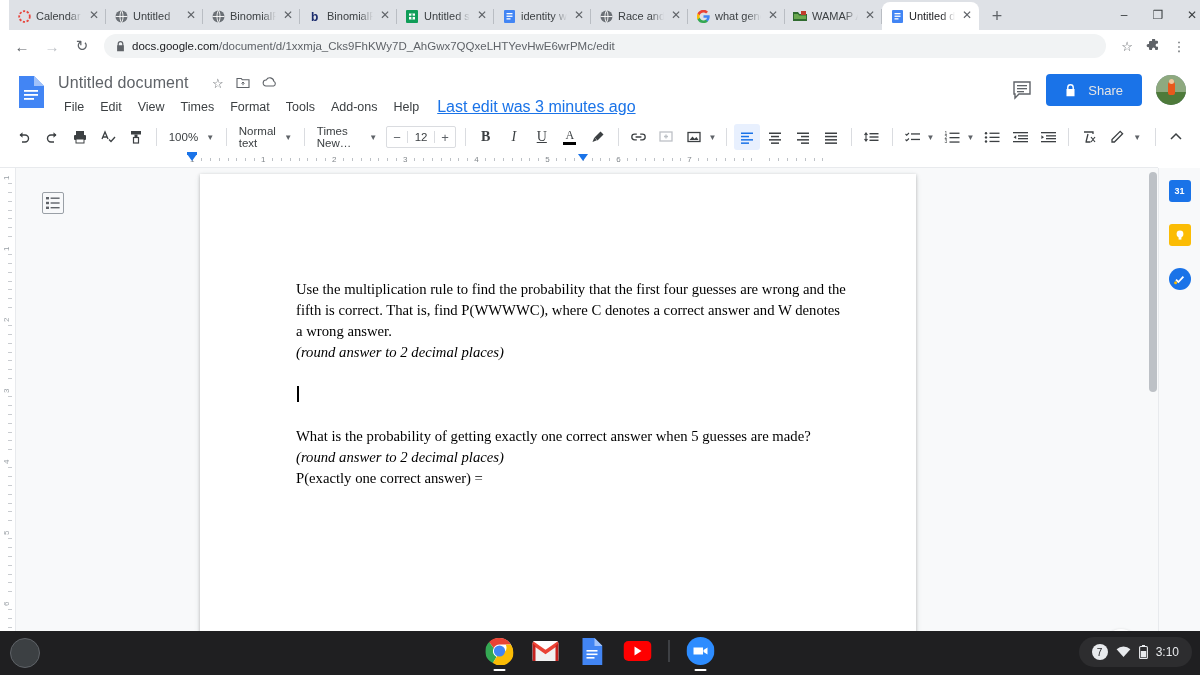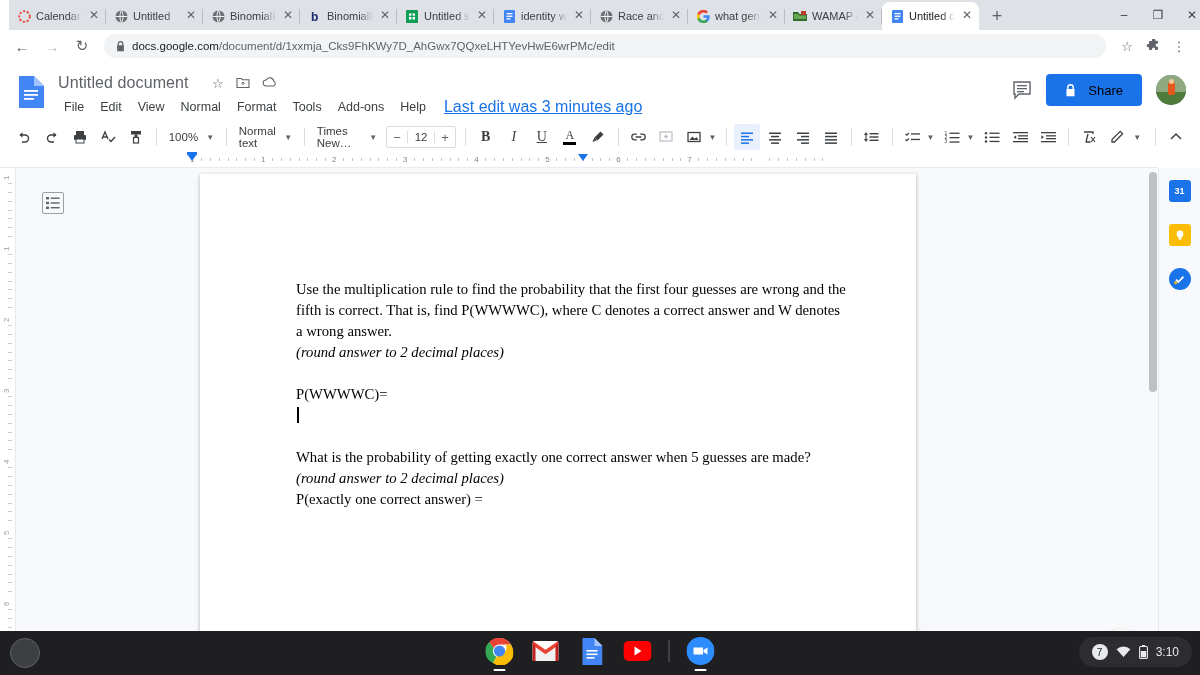--- a/index.html
+++ b/index.html
@@ -102,21 +102,21 @@
     margin-left: 10px; font-size: 16px; color: #1a73e8;
     text-decoration: underline;
   }
   .headright {
     position: absolute; right: 14px; top: 12px;
     display: flex; align-items: center; gap: 14px;
   }
   .commenticon { width: 20px; height: 20px; color: #5f6368; }
   .sharebtn {
     display: flex; align-items: center; gap: 12px;
-    background: #1a73e8; color: #000000; border-radius: 4px;
+    background: #1a73e8; color: #e5e5e5; border-radius: 4px;
     height: 32px; padding: 0 19px; font-size: 13px; border: none;
     font-family: "Liberation Sans", sans-serif;
   }
   .avatar {
     width: 30px; height: 30px; border-radius: 50%; overflow: hidden;
     background: #78909c; position: relative;
   }
   .avatar .grass { position: absolute; bottom: 0; left: 0; right: 0; height: 13px; background: #4e7a3a; }
   .avatar .sky { position: absolute; top: 0; left: 0; right: 0; height: 18px; background: #8ea97f; }
   .avatar .player { position: absolute; left: 12px; top: 7px; width: 7px; height: 13px; background: #e8581c; border-radius: 2px; }
@@ -433,21 +433,21 @@
       <span>
         <svg width="16" height="12" viewBox="0 0 16 12">
             <path d="M4 10a3 3 0 0 1 .3-6 4 4 0 0 1 7.5 1.2A2.6 2.6 0 0 1 11.6 10z" fill="none" stroke="#5f6368" stroke-width="1.1"></path>
           </svg>
       </span>
     </div>
     <div class="menubar" id="menubar">
         <span class="mi">File</span>
         <span class="mi">Edit</span>
         <span class="mi">View</span>
-        <span class="mi">Normal</span>
+        <span class="mi">Times</span>
         <span class="mi">Format</span>
         <span class="mi">Tools</span>
         <span class="mi">Add-ons</span>
         <span class="mi">Help</span>
         <span class="lastedit">Last edit was 3 minutes ago</span>
       </div>
     <div class="headright">
       <div class="commenticon">
         <svg width="20" height="20" viewBox="0 0 20 20">
             <path d="M2 2h16v12H7l-4 4v-4H2z" fill="none" stroke="#5f6368" stroke-width="1.4"></path>
@@ -844,21 +844,20 @@
             <rect x="4.6" y="10" width="9" height="1.4"></rect>
           </g>
         </svg>
     </div>
     <div class="page">
       <div class="doctext" id="doctext">
           <p class="blank"></p>
           <p>Use the multiplication rule to find the probability that the first four guesses are wrong and the fifth is correct. That is, find P(WWWWC), where C denotes a correct answer and W denotes a wrong answer.</p>
           <p class="ital">(round answer to 2 decimal places)</p>
           <p class="blank"></p>
-          <p>P(WWWWC)=</p>
           <p class="caret-line"></p>
           <p class="blank"></p>
           <p>What is the probability of getting exactly one correct answer when 5 guesses are made?</p>
           <p class="ital">(round answer to 2 decimal places)</p>
           <p>P(exactly one correct answer) =</p>
         </div>
     </div>
   </div>
 
   <div class="scrollbar"></div>

